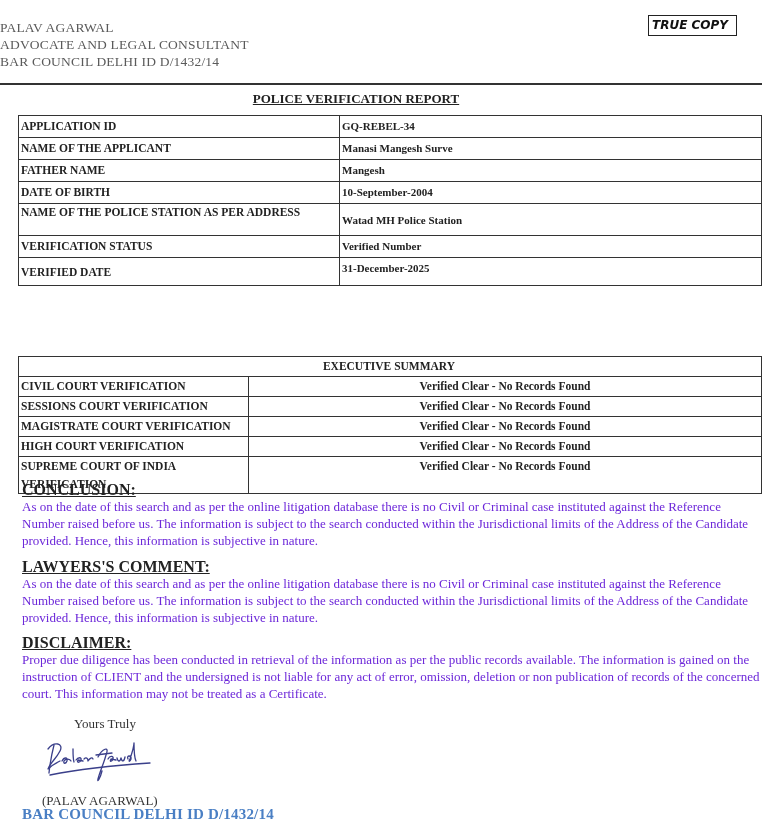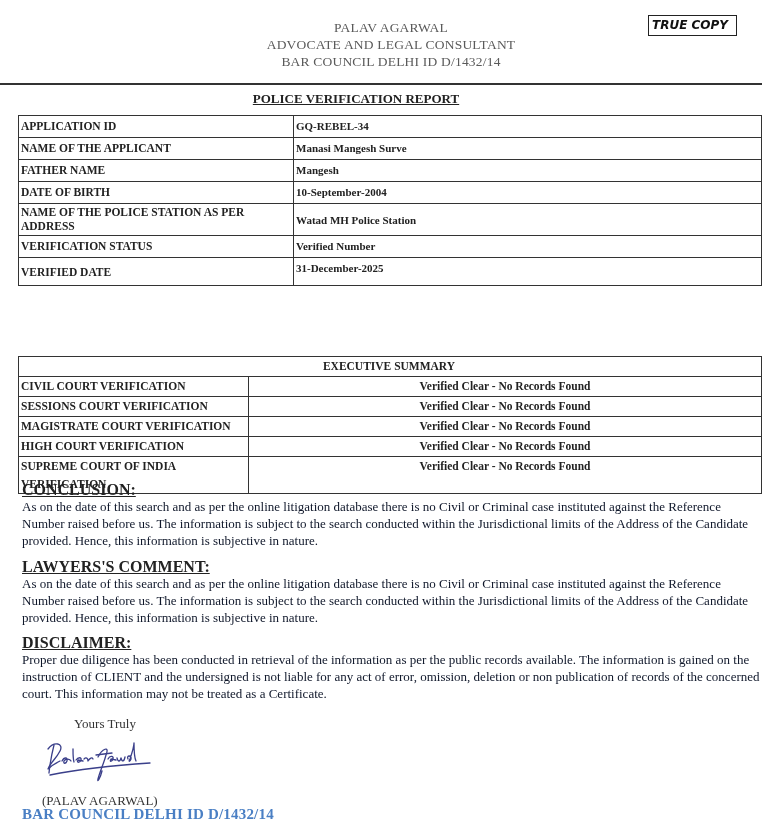--- a/index.html
+++ b/index.html
@@ -1,57 +1,57 @@
 <!DOCTYPE html>
 <html><head>
 <meta charset="utf-8">
 <style>
   * { box-sizing: border-box; margin: 0; padding: 0; }
   html, body { width: 782px; height: 836px; background: #ffffff; overflow: hidden; }
   body { position: relative; font-family: "Liberation Serif", "DejaVu Serif", serif; color: #222; }
 
-  .letterhead { position: absolute; left: 0; top: 19px; width: 782px; text-align: center; }
+  .letterhead { position: absolute; left: 0; top: 19px; width: 782px; text-align: left; }
   .lh-line { font-size: 13.5px; color: #5a5a5a; line-height: 17px; letter-spacing: 0.2px; }
   .true-copy {
     position: absolute; left: 648px; top: 15px; width: 89px; height: 21px;
     border: 1.5px solid #222; font-family: "DejaVu Sans", sans-serif;
     font-style: italic; font-weight: bold; font-size: 12px; color: #111;
     padding-left: 3px; line-height: 19px;
   }
   .hr-top { position: absolute; left: 0; top: 83px; width: 762px; height: 2px; background: #333; }
 
   .report-title {
     position: absolute; left: 0; top: 91px; width: 712px; text-align: center;
     font-weight: bold; font-size: 13px; text-decoration: underline; color: #222;
   }
 
   table { border-collapse: collapse; position: absolute; left: 18px; width: 744px; }
   td { border: 1.5px solid #333; font-size: 11.5px; font-weight: bold; color: #222; padding: 0 2px; vertical-align: top; }
   .t1 { top: 115px; }
-  .t1 td.k { width: 275px; }
+  .t1 td.k { width: 321px; }
   .t1 td.v { font-size: 11px; }
   .t1 tr.r { height: 22px; }
   .t1 tr.r td { line-height: 20px; }
   .t1 tr.addr { height: 54px; }
   .t1 tr.ps { height: 32px; }
   .t1 tr.ps td.k { line-height: 14px; padding-top: 1px; }
   .t1 tr.ps td.v { vertical-align: middle; }
   .t1 tr.vs { height: 22px; }
   .t1 tr.vd { height: 28px; }
   .t1 tr.vd td.k { vertical-align: middle; }
 
   .t2 { top: 356px; }
   .t2 td { height: 20px; line-height: 18px; }
   .t2 td.head { text-align: center; font-size: 11.5px; padding-left: 0; }
   .t2 td.k { width: 230px; }
   .t2 td.v { text-align: center; font-size: 11.5px; }
 
   .section { position: absolute; left: 22px; width: 740px; }
   .sec-title { font-weight: bold; font-size: 16px; text-decoration: underline; color: #222; line-height: 14px; }
-  .sec-body { font-size: 13px; color: #0f172a; line-height: 17px; margin-top: 1px; }
+  .sec-body { font-size: 13px; color: #6d28d9; line-height: 17px; margin-top: 1px; }
   .s1 { top: 483px; }
   .s2 { top: 560px; }
   .s3 { top: 636px; }
 
   .yours { position: absolute; left: 74px; top: 716px; font-size: 13px; color: #333; }
   .signature { position: absolute; left: 40px; top: 735px; width: 115px; height: 50px; }
   .signame { position: absolute; left: 42px; top: 793px; font-size: 13px; color: #333; }
   .barid { position: absolute; left: 22px; top: 806px; font-size: 15px; font-weight: bold; color: #4a7fc4; letter-spacing: 0.2px; }
 </style>
 </head>

